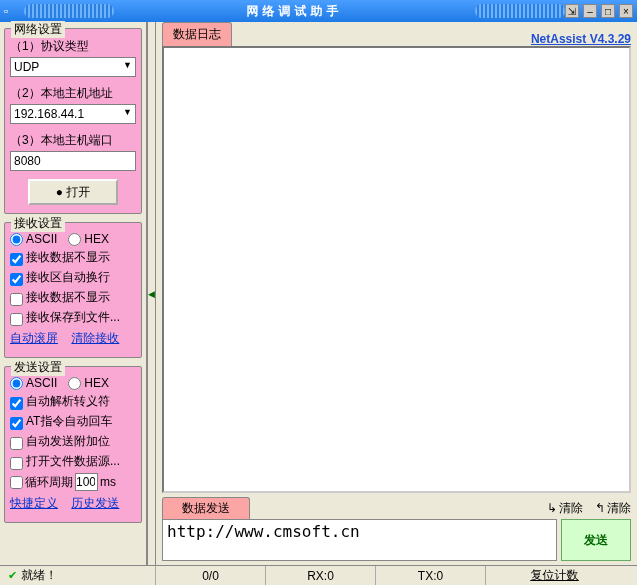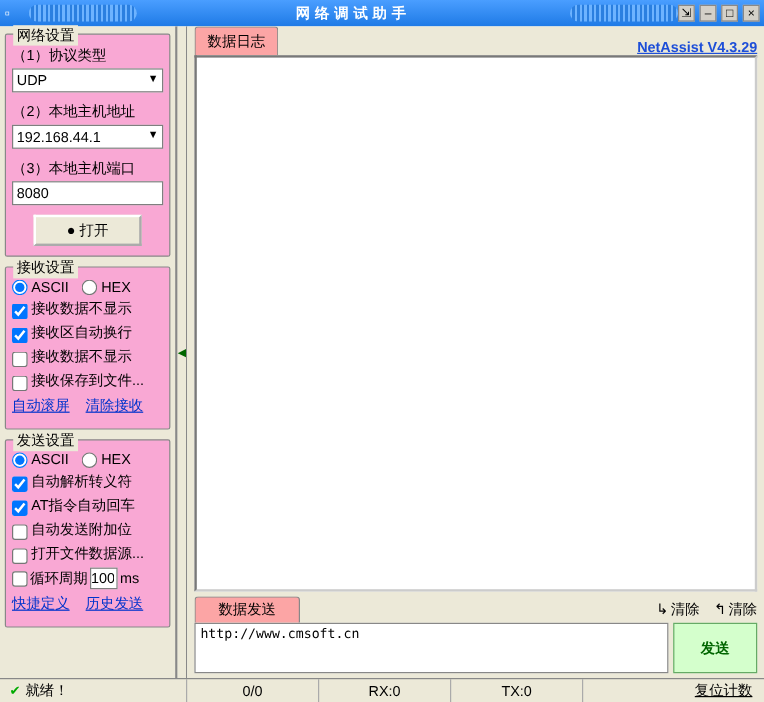--- a/index.html
+++ b/index.html
@@ -30,27 +30,27 @@
 .content { flex: 1; background: #ece9d8; display: flex; flex-direction: column; }
 .tab-row { height: 24px; display: flex; align-items: flex-end; padding: 2px 6px 0; }
 .tab { border: 1px solid #888; border-bottom: none; background: #fca5a5; padding: 3px 10px; border-radius: 3px 3px 0 0; }
 .version { margin-left: auto; color: #1d4ed8; text-decoration: underline; font-family: Liberation Sans, sans-serif; font-weight: bold; }
 .log-area { flex: 1; margin: 0 6px 4px; background: #fff; border: 2px inset #ccc; }
 .send-header { height: 22px; display: flex; align-items: center; padding: 0 6px; gap: 10px; }
 .send-tab { border: 1px solid #888; border-bottom: none; background: #fca5a5; padding: 2px 19px; border-radius: 3px 3px 0 0; }
 .clear-links { margin-left: auto; display: flex; gap: 12px; font-size: 12px; }
 .clear-links span { cursor: pointer; display: flex; align-items: center; gap: 2px; }
 .send-row { display: flex; margin: 0 6px 4px; gap: 4px; height: 42px; }
-.send-input { flex: 1; background: #fff; border: 1px solid #888; padding: 2px 4px; font-family: monospace; font-size: 11px; resize: none; }
+.send-input { flex: 1; background: #fff; border: 1px solid #888; padding: 2px 4px; font-family: monospace; font-size: 16px; resize: none; }
 .send-btn { width: 70px; background: #d4ffcc; border: 1px solid #6a6; color: #060; font-weight: bold; }
 .statusbar { height: 20px; background: #ece9d8; border-top: 1px solid #888; display: flex; align-items: center; font-size: 12px; }
 .status-cell { border-right: 1px solid #aaa; padding: 0 8px; height: 100%; display: flex; align-items: center; }
 .status-cell.first { flex: 0 0 156px; }
 .status-cell.w { flex: 0 0 110px; justify-content: center; }
-.status-cell.last { flex: 1; justify-content: flex-end; border-right: none; padding-right: 10px; }
+.status-cell.last { flex: 1; justify-content: center; border-right: none; padding-right: 22px; text-decoration: underline; }
 .reset-link { text-decoration: underline; cursor: pointer; }
 .status-icon { color: #0a0; margin-right: 4px; font-size: 11px; }
 input[type=checkbox], input[type=radio] { margin: 0; }
 </style>
 </head>
 <body>
 
 <div class="titlebar">
   <div class="icon-area">▫</div>
   <div class="stripes"></div>

